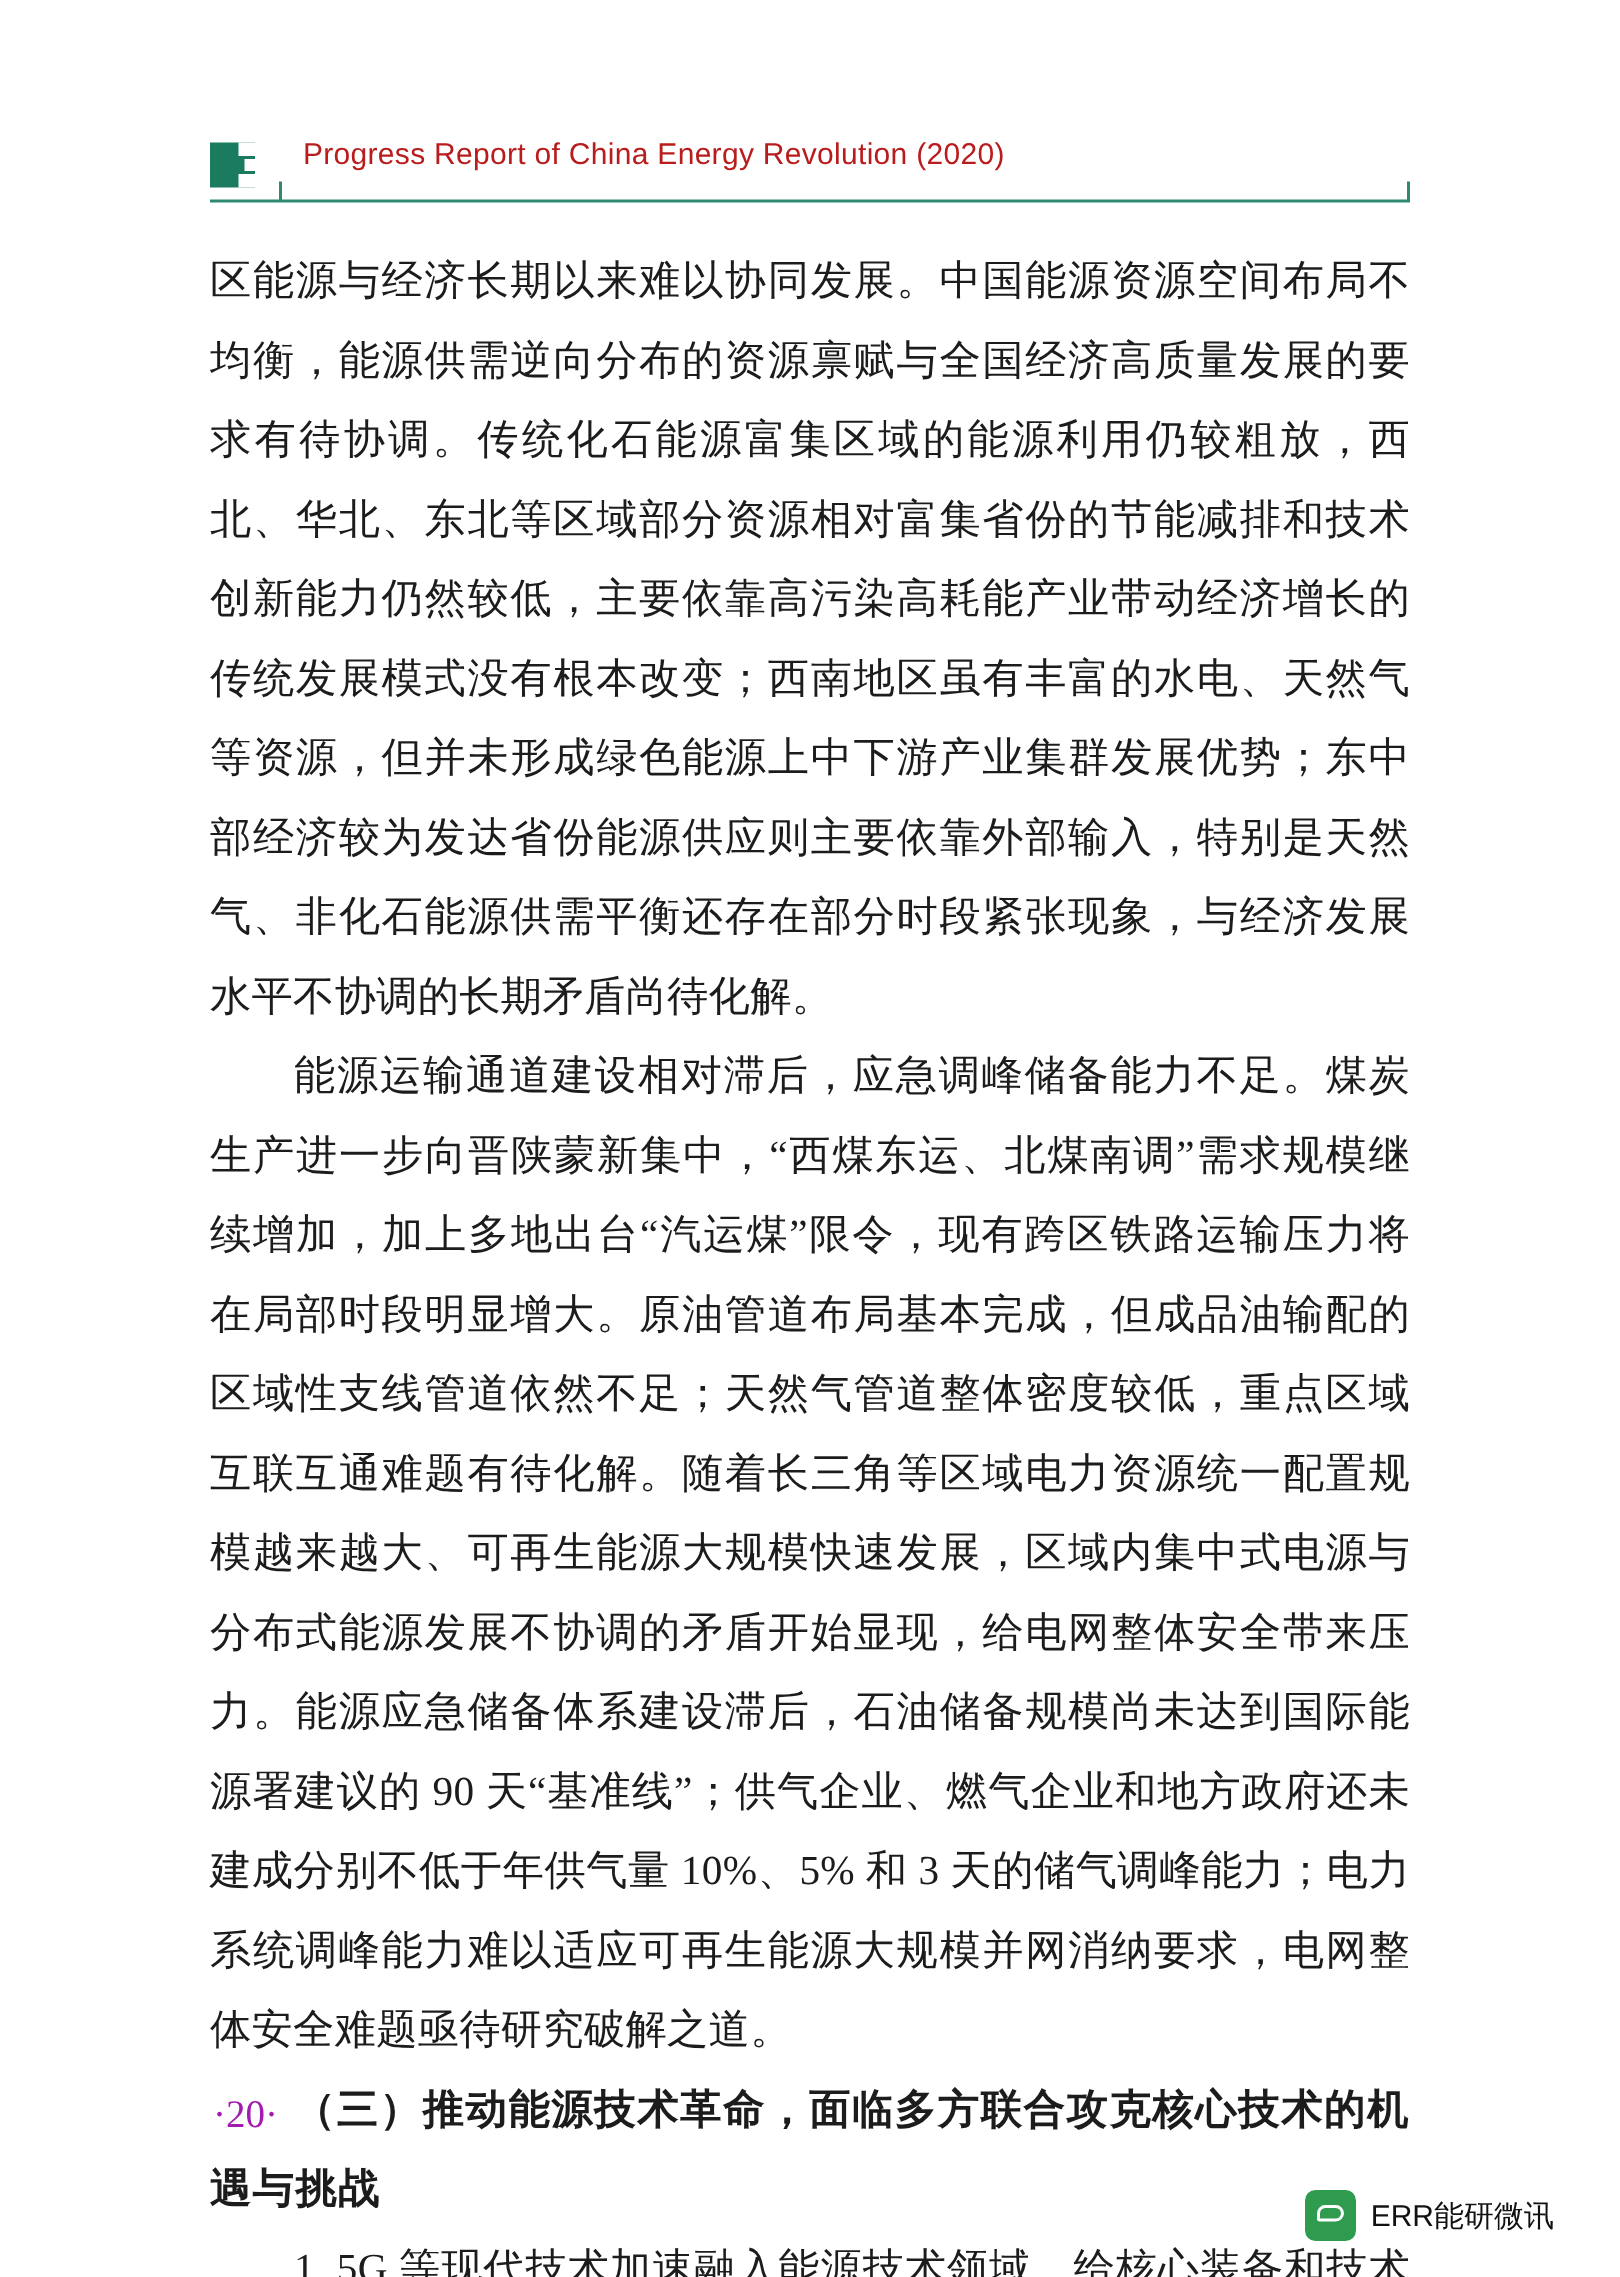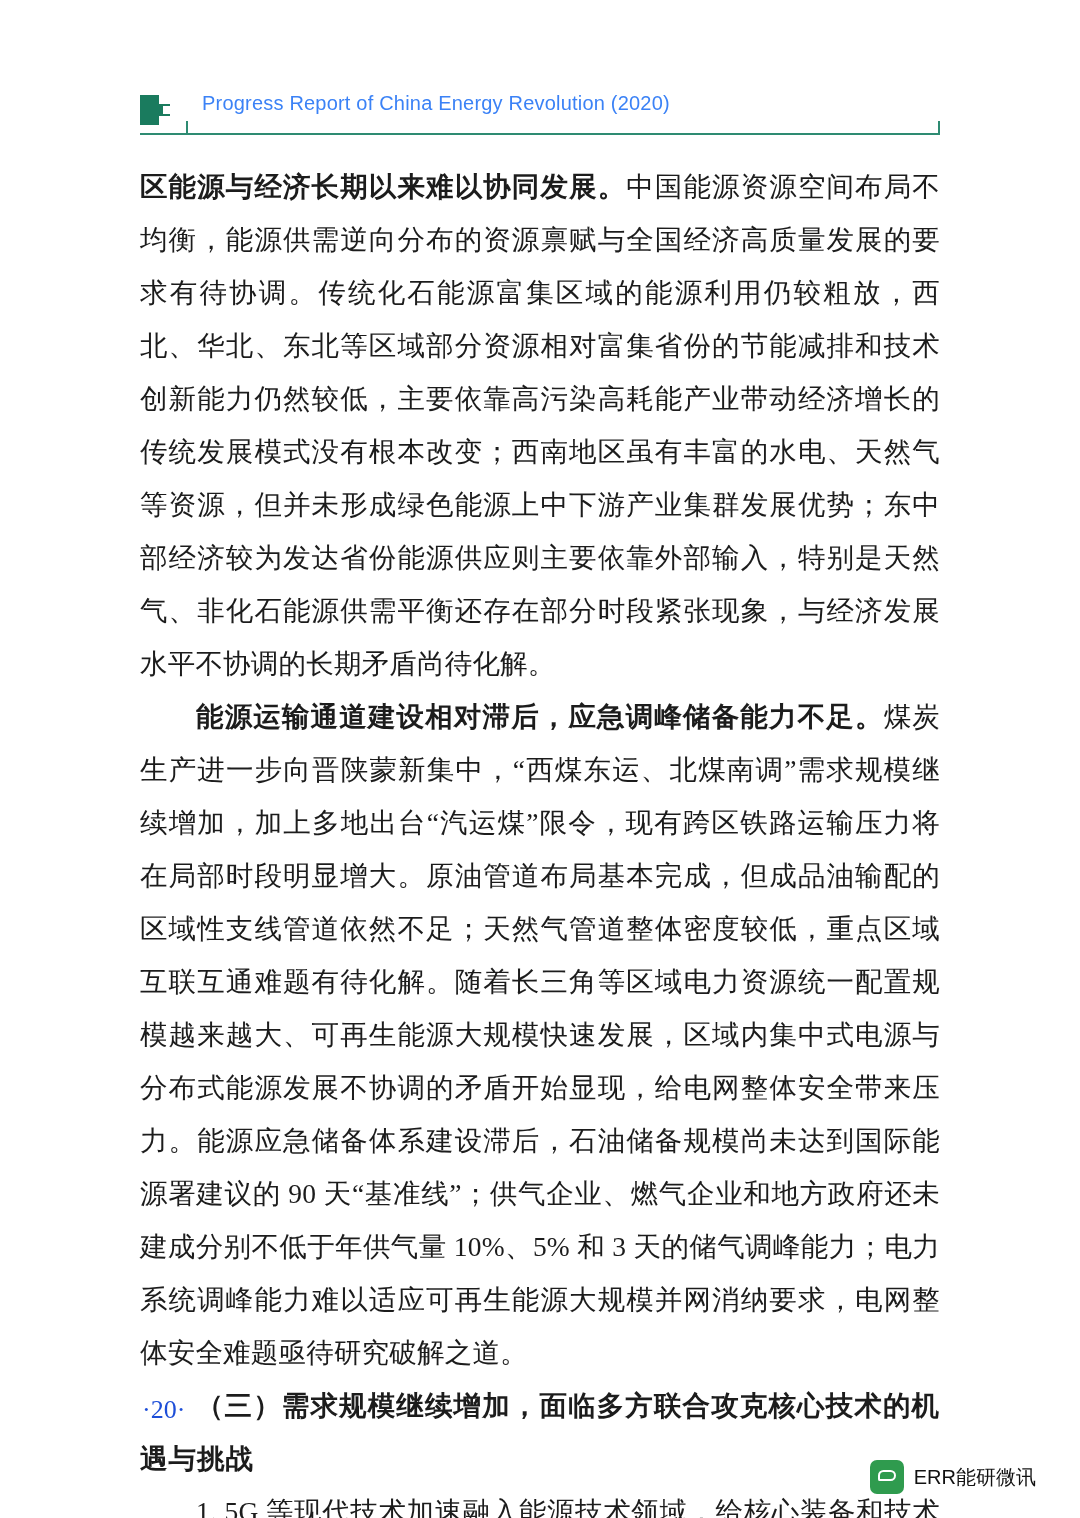--- a/index.html
+++ b/index.html
@@ -56,21 +56,21 @@
     width: 7px;
     height: 8px;
     background: #ffffff;
   }
   .header-title {
     position: absolute;
     left: 62px;
     top: 0px;
     font-family: "Liberation Sans", sans-serif;
     font-size: 20px;
-    color: #3b82f6;
+    color: #b91c1c;
     letter-spacing: 0.2px;
     white-space: nowrap;
   }
   .header-rule {
     position: absolute;
     left: 0px;
     top: 41px;
     width: 800px;
     height: 2px;
     background: #2e8b72;
@@ -105,37 +105,37 @@
     line-height: 53px;
     color: #1c1c1c;
     text-align: justify;
     text-justify: inter-ideograph;
     letter-spacing: 0.2px;
   }
   p.indent {
     text-indent: 56px;
   }
   .lead {
-    font-weight: bold;
+    font-weight: normal;
   }
   .heading {
     font-weight: bold;
     letter-spacing: 1px;
   }
   .kai {
     font-family: "Liberation Serif", serif;
   }
 
   
   .page-number {
     position: absolute;
     left: 142px;
     top: 1395px;
     font-size: 26px;
-    color: #1d4ed8;
+    color: #a21caf;
     font-family: "Liberation Serif", serif;
   }
   .watermark {
     position: absolute;
     right: 44px;
     bottom: 24px;
     display: flex;
     align-items: center;
     gap: 10px;
   }
@@ -180,21 +180,21 @@
     <div class="header-rule"></div>
     <div class="header-rule-cap-right"></div>
   </div>
 
   <div class="content">
 
     <p><span class="lead">区能源与经济长期以来难以协同发展。</span><span>中国能源资源空间布局不均衡，能源供需逆向分布的资源禀赋与全国经济高质量发展的要求有待协调。传统化石能源富集区域的能源利用仍较粗放，西北、华北、东北等区域部分资源相对富集省份的节能减排和技术创新能力仍然较低，主要依靠高污染高耗能产业带动经济增长的传统发展模式没有根本改变；西南地区虽有丰富的水电、天然气等资源，但并未形成绿色能源上中下游产业集群发展优势；东中部经济较为发达省份能源供应则主要依靠外部输入，特别是天然气、非化石能源供需平衡还存在部分时段紧张现象，与经济发展水平不协调的长期矛盾尚待化解。</span></p>
 
     <p class="indent"><span class="lead">能源运输通道建设相对滞后，应急调峰储备能力不足。</span><span>煤炭生产进一步向晋陕蒙新集中，“西煤东运、北煤南调”需求规模继续增加，加上多地出台“汽运煤”限令，现有跨区铁路运输压力将在局部时段明显增大。原油管道布局基本完成，但成品油输配的区域性支线管道依然不足；天然气管道整体密度较低，重点区域互联互通难题有待化解。随着长三角等区域电力资源统一配置规模越来越大、可再生能源大规模快速发展，区域内集中式电源与分布式能源发展不协调的矛盾开始显现，给电网整体安全带来压力。能源应急储备体系建设滞后，石油储备规模尚未达到国际能源署建议的 90 天“基准线”；供气企业、燃气企业和地方政府还未建成分别不低于年供气量 10%、5% 和 3 天的储气调峰能力；电力系统调峰能力难以适应可再生能源大规模并网消纳要求，电网整体安全难题亟待研究破解之道。</span></p>
 
-    <p class="indent heading">（三）需求规模继续增加，面临多方联合攻克核心技术的机遇与挑战</p>
+    <p class="indent heading">（三）推动能源技术革命，面临多方联合攻克核心技术的机遇与挑战</p>
 
     <p class="indent kai">1. 5G 等现代技术加速融入能源技术领域，给核心装备和技术突破带动产业升级带来机遇</p>
 
   </div>
 
   <div class="page-number">·20·</div>
 
   <div class="watermark">
     <span class="watermark-badge"></span>
     <span class="watermark-text">ERR能研微讯</span>

